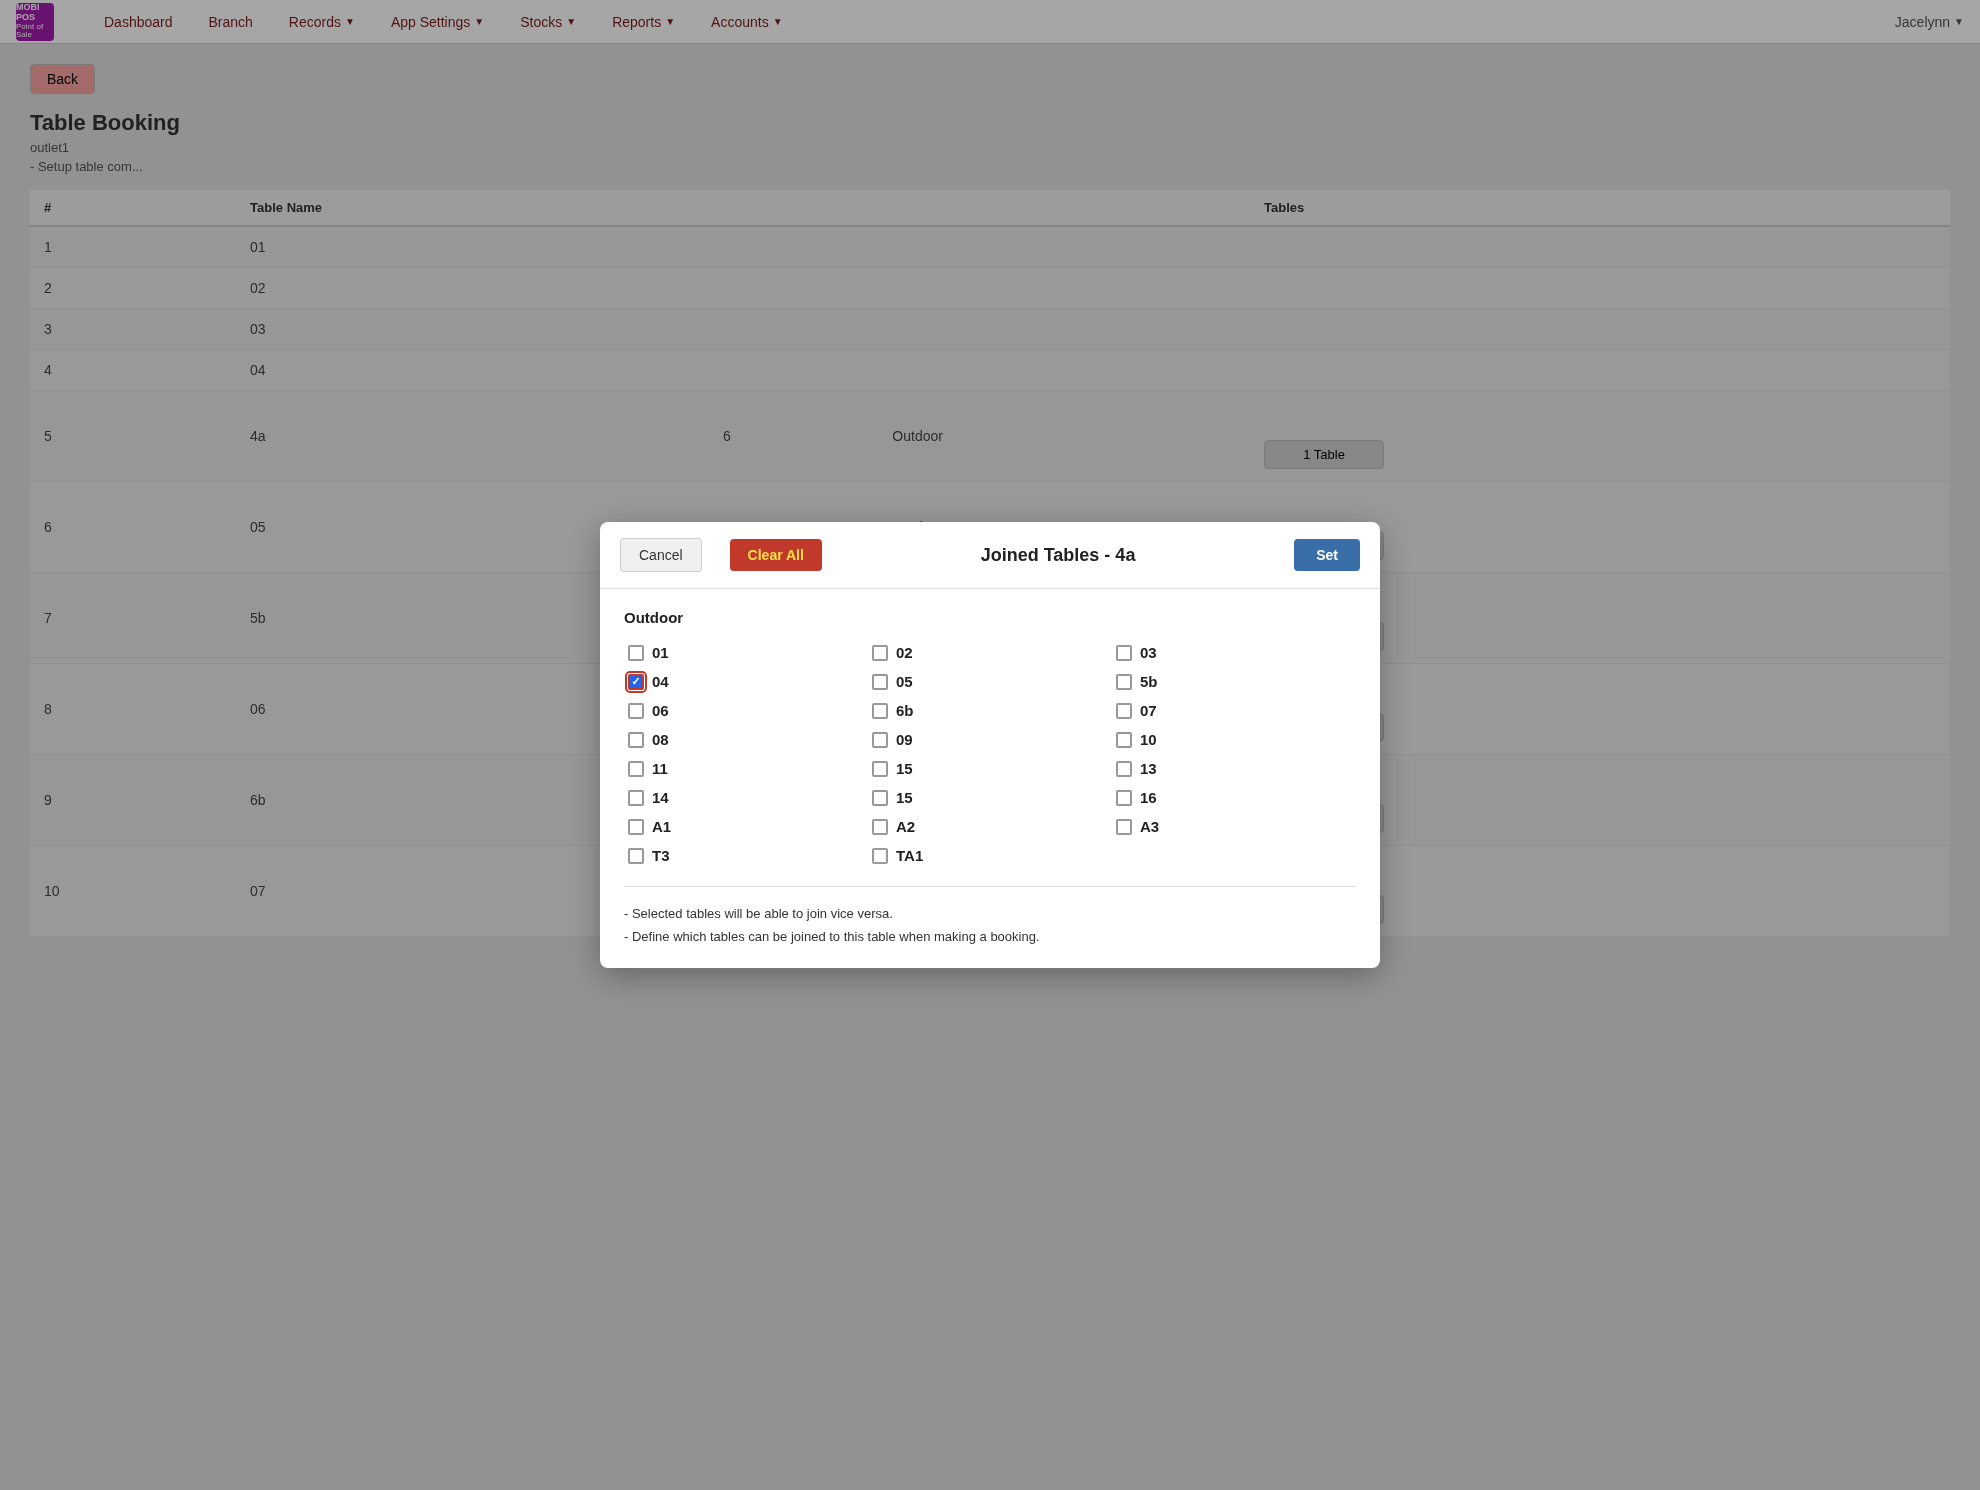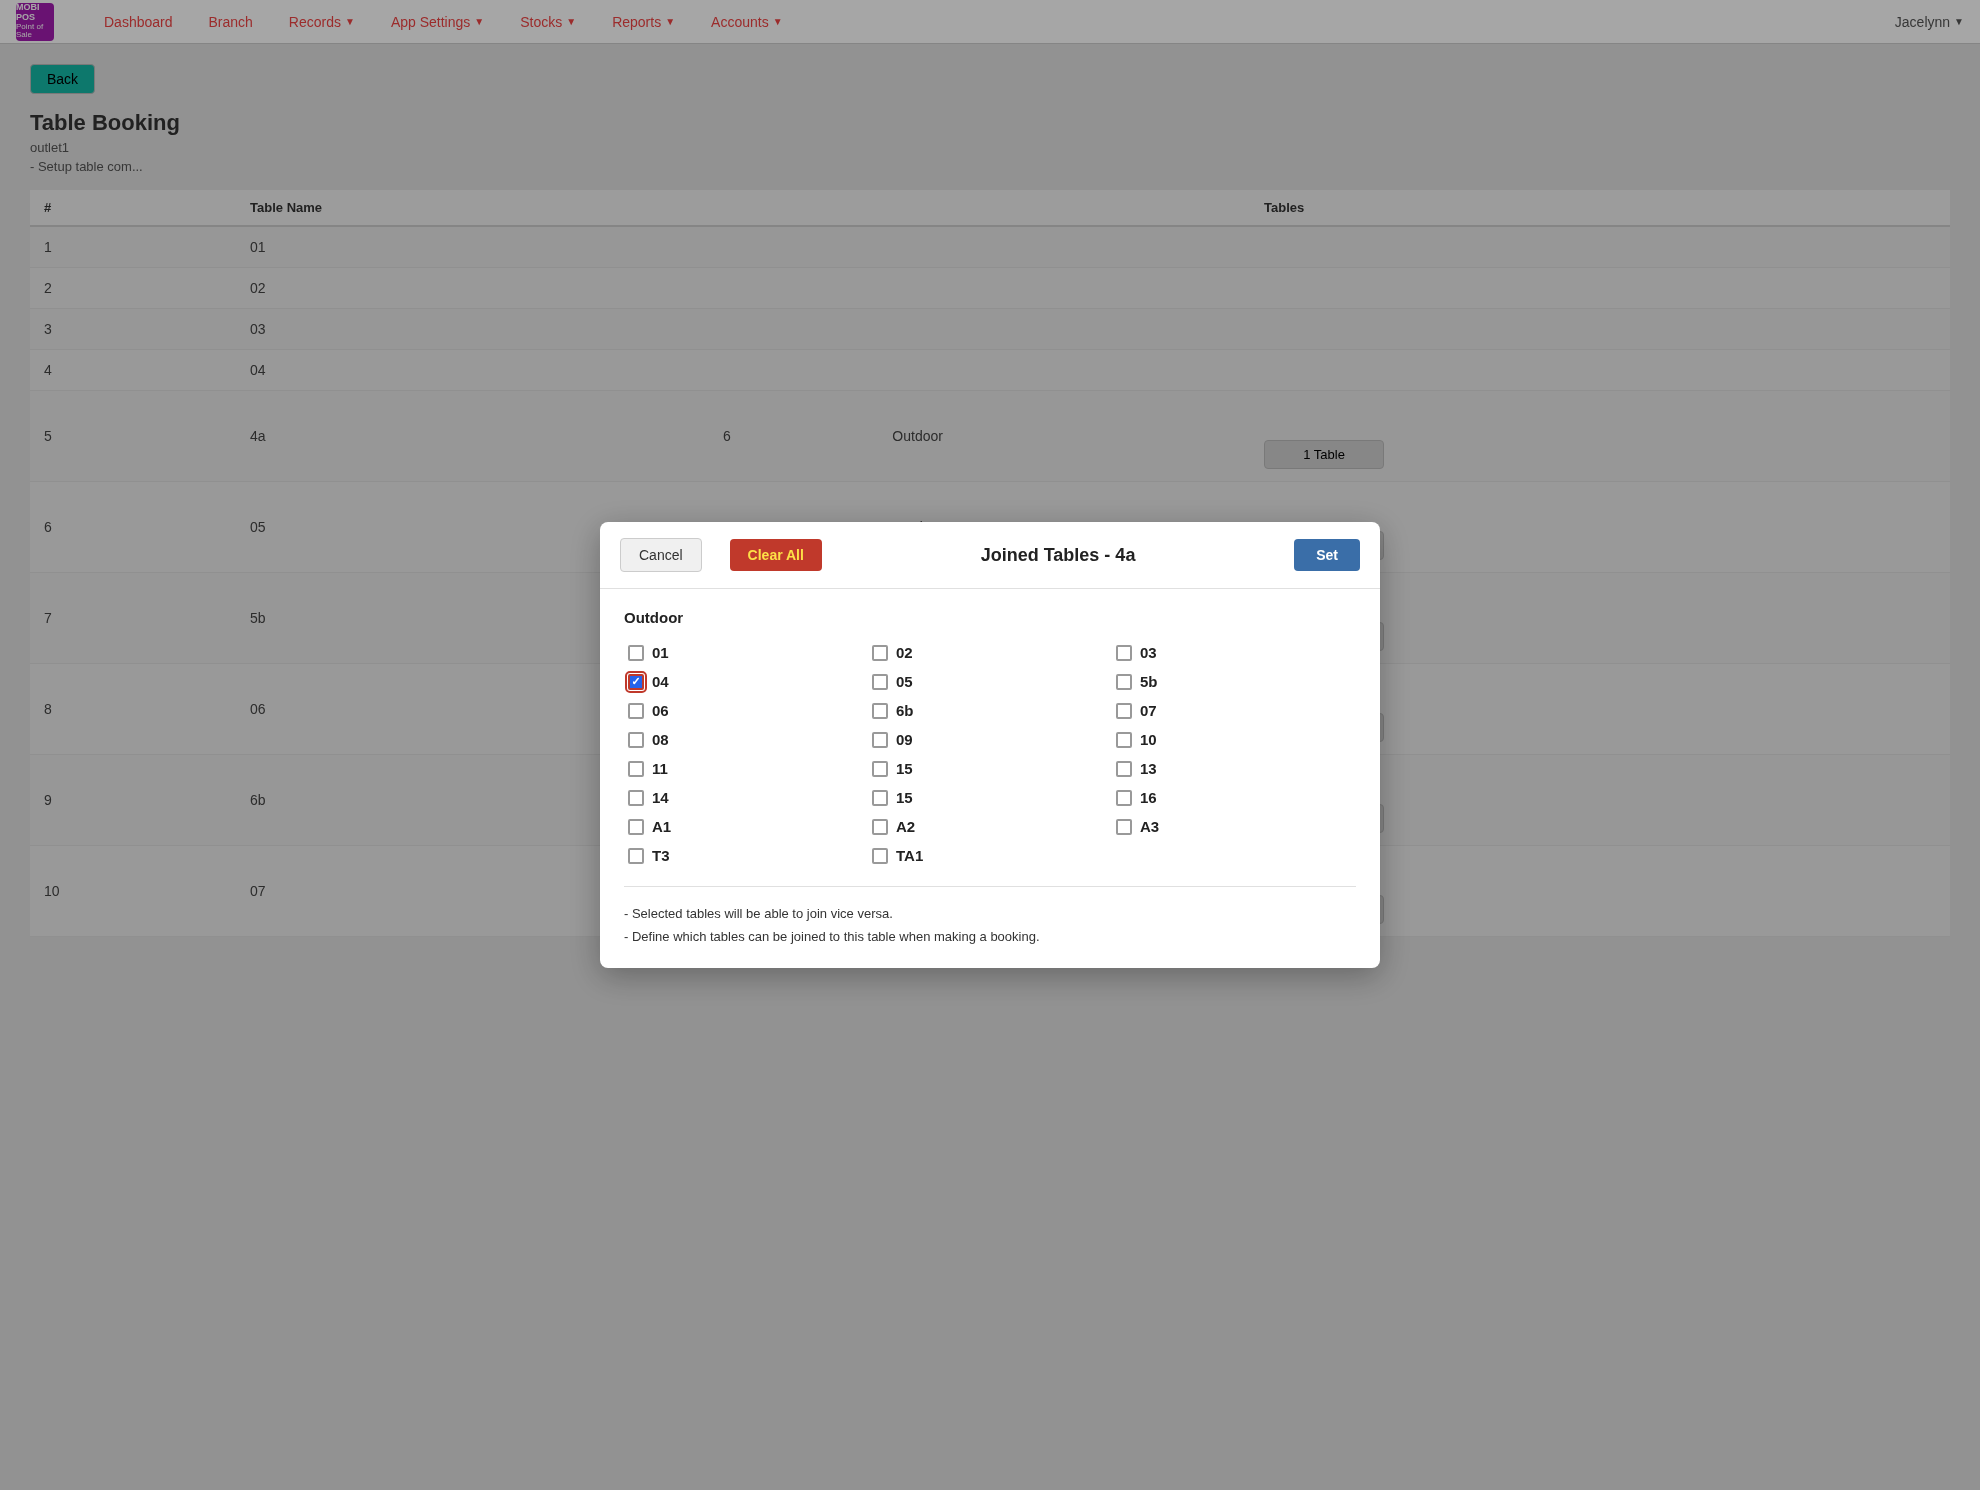--- a/index.html
+++ b/index.html
@@ -36,21 +36,21 @@
       display: flex;
       align-items: center;
       justify-content: center;
       color: white;
       font-weight: bold;
       font-size: 10px;
       flex-direction: column;
       line-height: 1.1;
     }
     .nav-item {
-      color: #ef4444;
+      color: #7f1d1d;
       font-size: 14px;
       cursor: pointer;
       display: flex;
       align-items: center;
       gap: 4px;
       padding: 4px 6px;
       white-space: nowrap;
     }
     .nav-arrow { font-size: 10px; }
     .nav-spacer { flex: 1; }
@@ -63,21 +63,21 @@
       gap: 4px;
     }
 
     
     .page-content {
       padding: 20px 30px;
       position: relative;
     }
 
     .back-btn {
-      background: #14b8a6;
+      background: #fca5a5;
       border: 1px solid #bbb;
       border-radius: 4px;
       padding: 6px 16px;
       font-size: 14px;
       cursor: pointer;
       margin-bottom: 16px;
     }
 
     .page-title {
       font-size: 22px;

